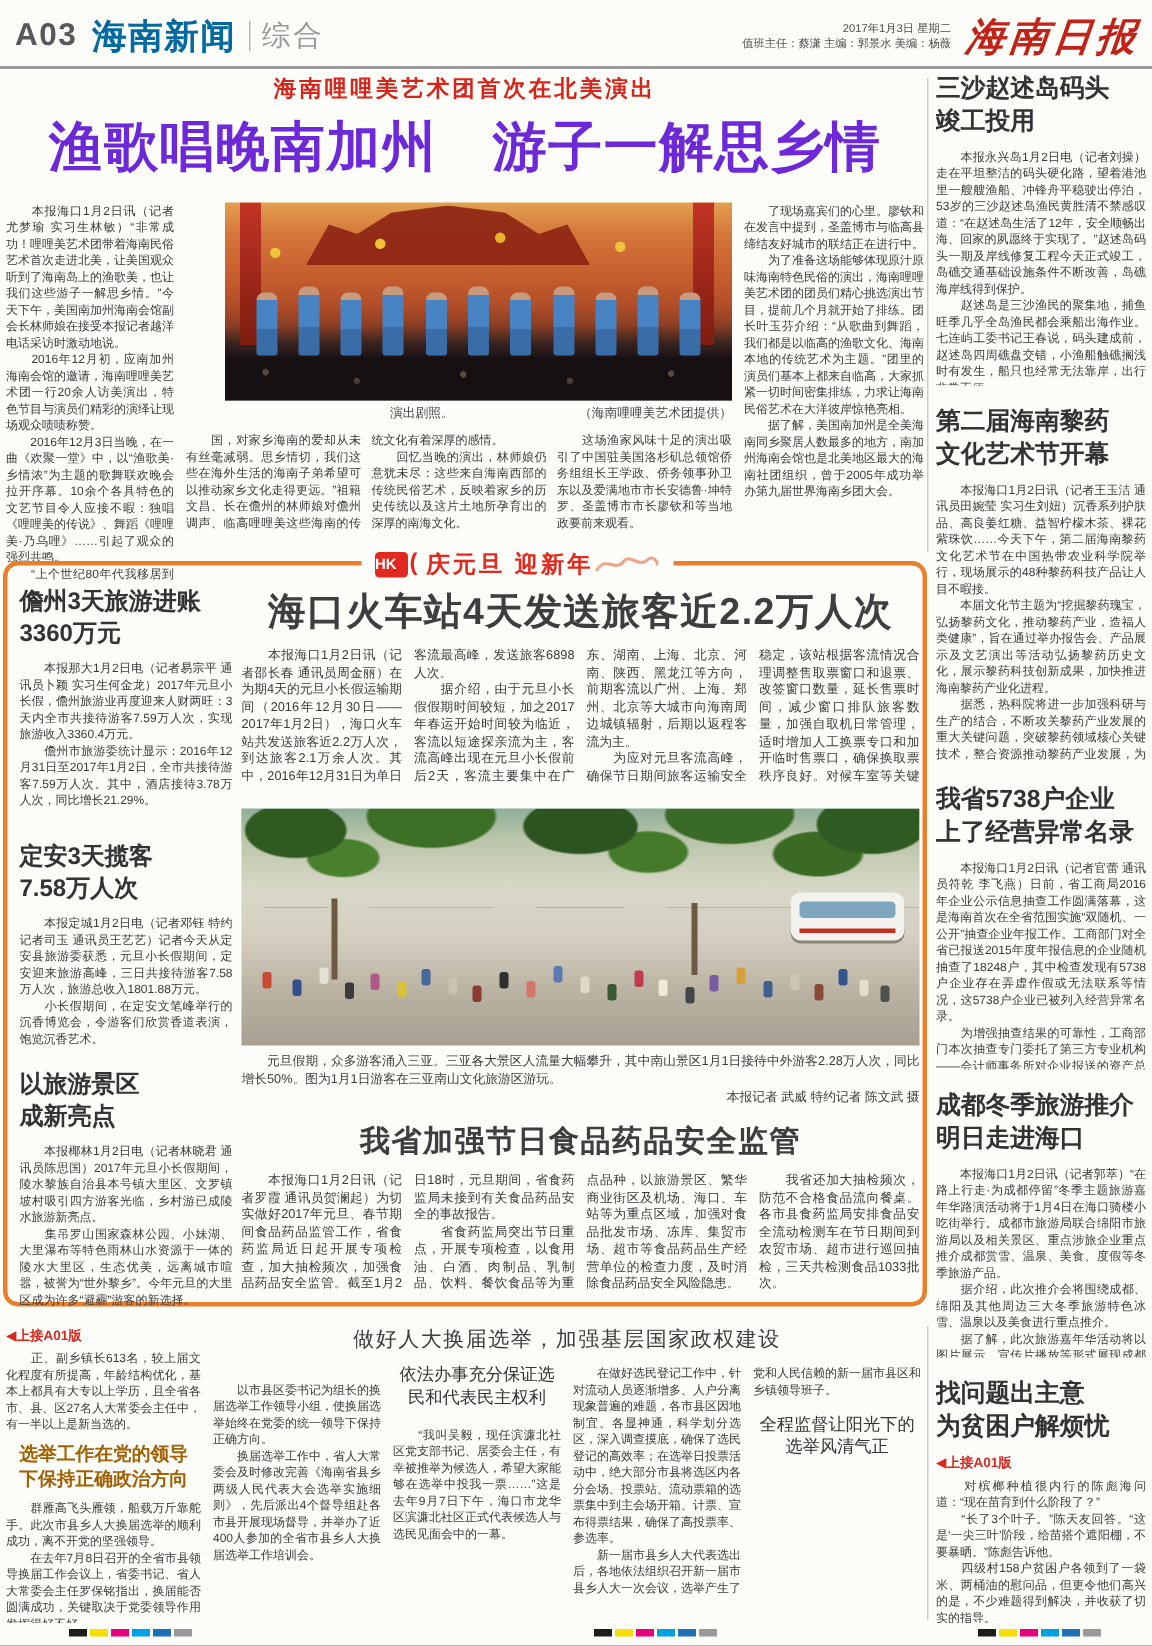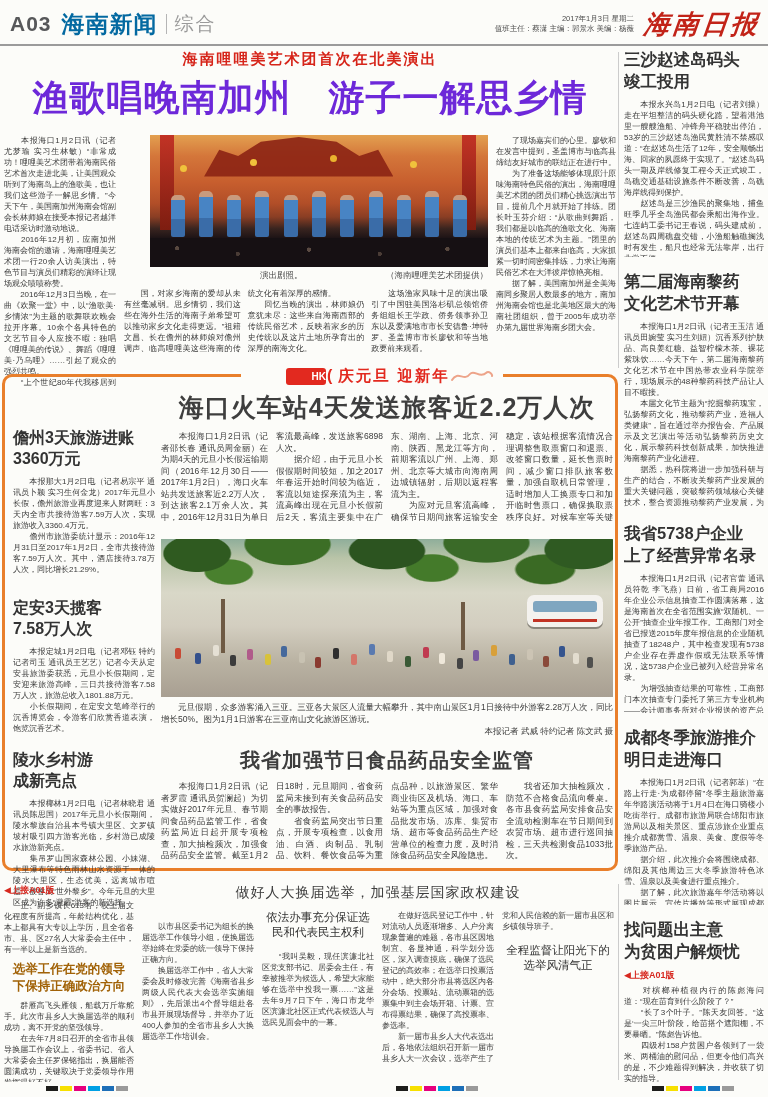--- a/index.html
+++ b/index.html
@@ -54,25 +54,25 @@
       radial-gradient(circle 5px at 88% 38%,#58483f 40%,transparent 45%);}
   .cap1{display:flex;margin:3px 0 6px 26px;width:338px;font-size:8.5px;color:#444;}
   .cap1 .cl{margin-left:110px;}
   .cap1 .cr{margin-left:auto;}
   .lead-mid-text{height:92px;}
   
   .midbox{position:absolute;left:2px;top:374px;width:610px;height:491px;border:3px solid #e97f2b;
           border-radius:10px;display:flex;}
   .banner{position:absolute;top:-14px;left:236px;display:flex;align-items:center;height:26px;
           background:#fcfcf9;padding:0 9px;}
-  .badge{width:40px;height:17px;background:#e2291f;border-radius:3px;color:#fff;font-size:10px;
-         font-weight:bold;text-align:right;line-height:17px;margin-left:36px;}
+  .badge{width:22px;height:17px;background:#e2291f;border-radius:3px;color:#fff;font-size:10px;
+         font-weight:bold;text-align:left;line-height:17px;}
   .badge-paren{color:#e2291f;font-size:16px;font-weight:bold;margin-left:1px;}
   .banner-text{color:#e2291f;font-size:15.5px;font-weight:bold;letter-spacing:2px;margin-left:6px;}
-  .rail{width:142px;padding:14px 6px 0 8px;margin-top:36px;}
+  .rail{width:142px;padding:14px 6px 0 8px;}
   .rail-title{font-size:16px;line-height:21px;font-weight:bold;color:#333;white-space:pre-line;margin:0 0 7px;}
   .rail-body1{height:104px;margin-bottom:17px;}
   .rail-body2{height:90px;margin-bottom:13px;}
   .rail-body3{height:130px;}
   .fest-center{width:452px;padding-top:14px;}
   .train-headline{text-align:center;font-size:25px;font-weight:bold;color:#3e3e3e;letter-spacing:1px;}
   .train-body{height:101px;margin-top:7px;}
   .photo2{position:relative;width:452px;height:158px;margin-top:7px;overflow:hidden;
     background:linear-gradient(180deg,#8fae9a 0%,#b9c4a8 12%,#d9d8c8 34%,#d3cec0 55%,#b9b2a2 78%,#a89f92 100%);}
   .canopy{position:absolute;top:0;left:0;width:100%;height:42%;
@@ -191,21 +191,21 @@
 
     <div class="rail">
       <h3 class="rail-title">儋州3天旅游进账
 3360万元</h3>
       <div class="rail-body1 t f8">　　本报那大1月2日电（记者易宗平 通讯员卜颖 实习生何金龙）2017年元旦小长假，儋州旅游业再度迎来人财两旺：3天内全市共接待游客7.59万人次，实现旅游收入3360.4万元。
 　　儋州市旅游委统计显示：2016年12月31日至2017年1月2日，全市共接待游客7.59万人次。其中，酒店接待3.78万人次，同比增长21.29%。</div>
       <h3 class="rail-title">定安3天揽客
 7.58万人次</h3>
       <div class="rail-body2 t f8">　　本报定城1月2日电（记者邓钰 特约记者司玉 通讯员王艺艺）记者今天从定安县旅游委获悉，元旦小长假期间，定安迎来旅游高峰，三日共接待游客7.58万人次，旅游总收入1801.88万元。
 　　小长假期间，在定安文笔峰举行的沉香博览会，令游客们欣赏香道表演，饱览沉香艺术。</div>
-      <h3 class="rail-title">陵水乡村游
+      <h3 class="rail-title">以旅游景区
 成新亮点</h3>
       <div class="rail-body3 t f8">　　本报椰林1月2日电（记者林晓君 通讯员陈思国）2017年元旦小长假期间，陵水黎族自治县本号镇大里区、文罗镇坡村吸引四方游客光临，乡村游已成陵水旅游新亮点。
 　　集吊罗山国家森林公园、小妹湖、大里瀑布等特色雨林山水资源于一体的陵水大里区，生态优美，远离城市喧嚣，被誉为“世外黎乡”。今年元旦的大里区成为许多“避霾”游客的新选择。</div>
     </div>
 
     <div class="fest-center">
       <div class="train-headline">海口火车站4天发送旅客近2.2万人次</div>
       <div class="train-body t f85 c4">　　本报海口1月2日讯（记者邵长春 通讯员周金丽）在为期4天的元旦小长假运输期间（2016年12月30日——2017年1月2日），海口火车站共发送旅客近2.2万人次，到达旅客2.1万余人次。其中，2016年12月31日为单日客流最高峰，发送旅客6898人次。
 　　据介绍，由于元旦小长假假期时间较短，加之2017年春运开始时间较为临近，客流以短途探亲流为主，客流高峰出现在元旦小长假前后2天，客流主要集中在广东、湖南、上海、北京、河南、陕西、黑龙江等方向，前期客流以广州、上海、郑州、北京等大城市向海南周边城镇辐射，后期以返程客流为主。
 　　为应对元旦客流高峰，确保节日期间旅客运输安全稳定，该站根据客流情况合理调整售取票窗口和退票、改签窗口数量，延长售票时间，减少窗口排队旅客数量，加强自取机日常管理，适时增加人工换票专口和加开临时售票口，确保换取票秩序良好。对候车室等关键部位，增加巡视密度，加大疏导力量。</div>

